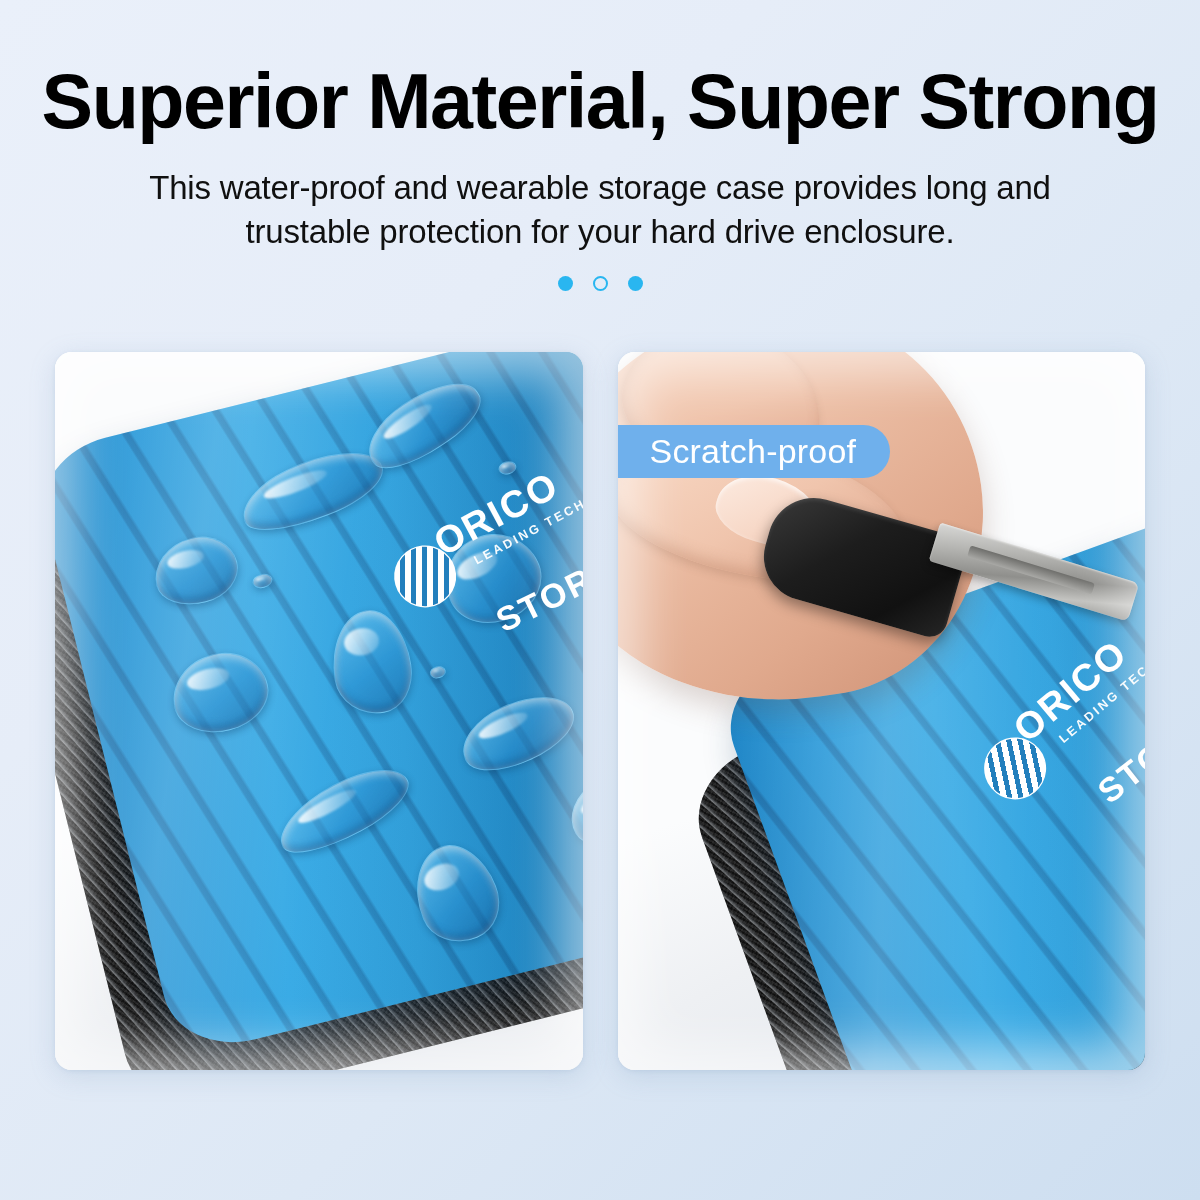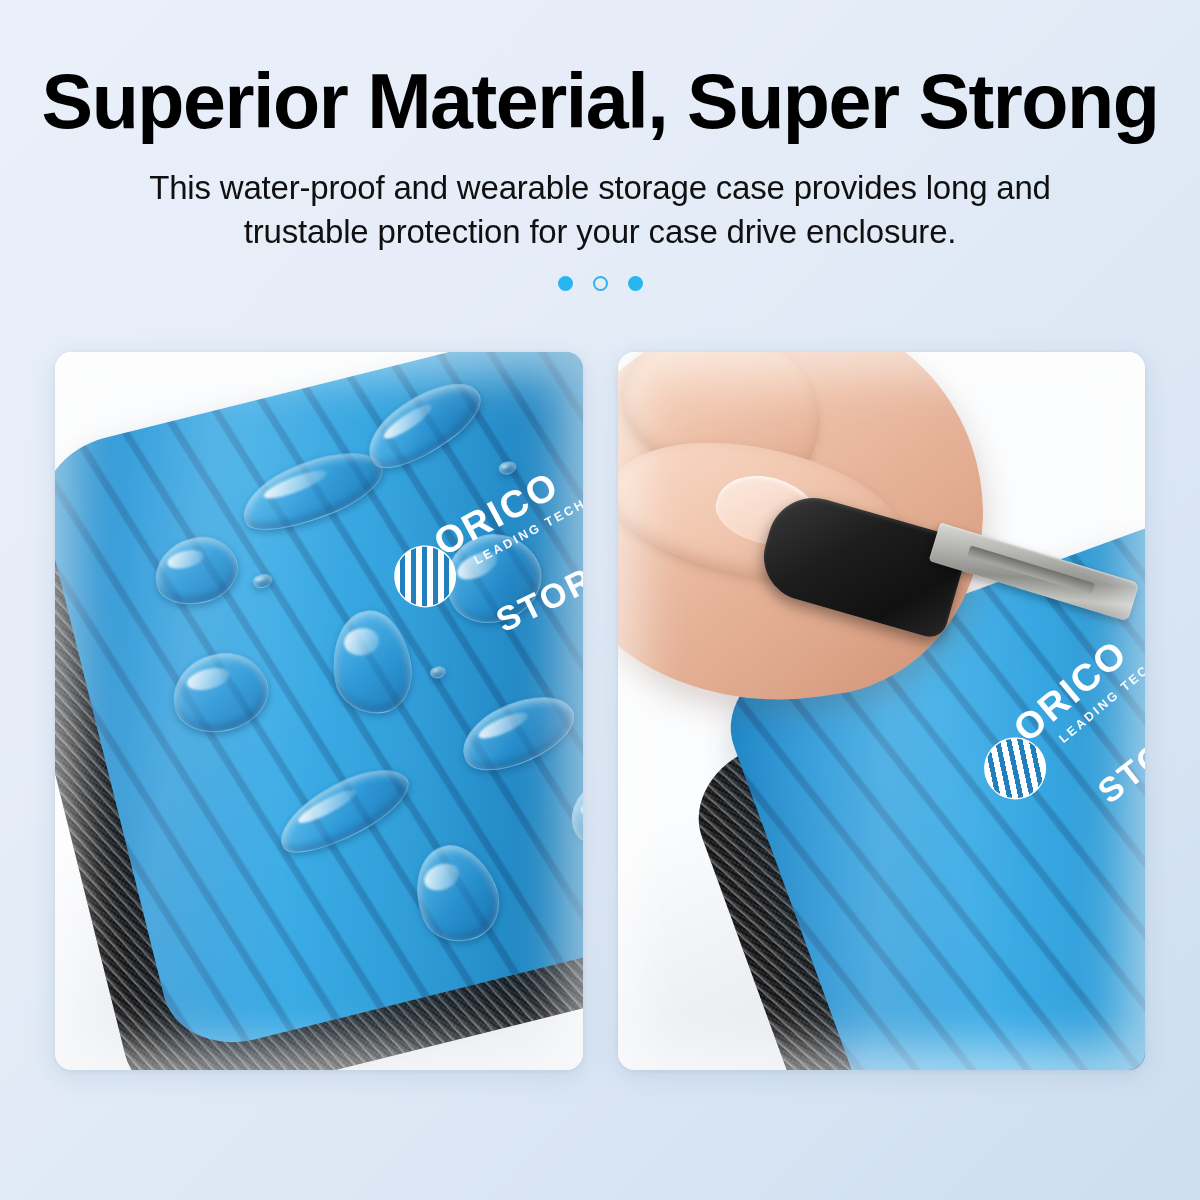--- a/index.html
+++ b/index.html
@@ -257,21 +257,21 @@
     border-radius:inherit;
   }
 </style>
 </head>
 <body>
 
 <div class="header">
   <h1 class="title">Superior Material, Super Strong</h1>
   <div class="subtitle">
     <span class="ln">This water-proof and wearable storage case provides long and</span>
-    <span class="ln">trustable protection for your case drive enclosure.</span>
+    <span class="ln">trustable protection for your hard drive enclosure.</span>
   </div>
 
   <div class="dots">
     <span class="dot filled"></span>
     <span class="dot hollow"></span>
     <span class="dot filled"></span>
   </div>
 </div>
 
 <div class="cards">
@@ -346,15 +346,16 @@
       <div class="finger" style="left:-10px; top:96px; width:300px; height:128px; border-radius:46% 54% 50% 50%/52% 56% 44% 48%; transform:rotate(10deg);"></div>
       <div class="nail" style="left:98px; top:126px; width:106px; height:66px; border-radius:50% 54% 48% 46%/56% 58% 44% 42%; transform:rotate(16deg);"></div>
 
       <div class="key-head" style="left:146px; top:160px; width:196px; height:104px; border-radius:46px 16px 18px 44px; transform:rotate(16deg);"></div>
       <div class="key-blade" style="left:312px; top:200px; width:208px; height:40px; border-radius:4px 7px 7px 4px; transform:rotate(17deg);"></div>
       <div class="key-notch" style="left:348px; top:212px; width:130px; height:12px; border-radius:3px; transform:rotate(17deg);"></div>
 
       <div class="vignette"></div>
     </div>
 
+    <div class="badge">Scratch-proof</div>
   </div>
 
 </div>
 
 </body></html>

